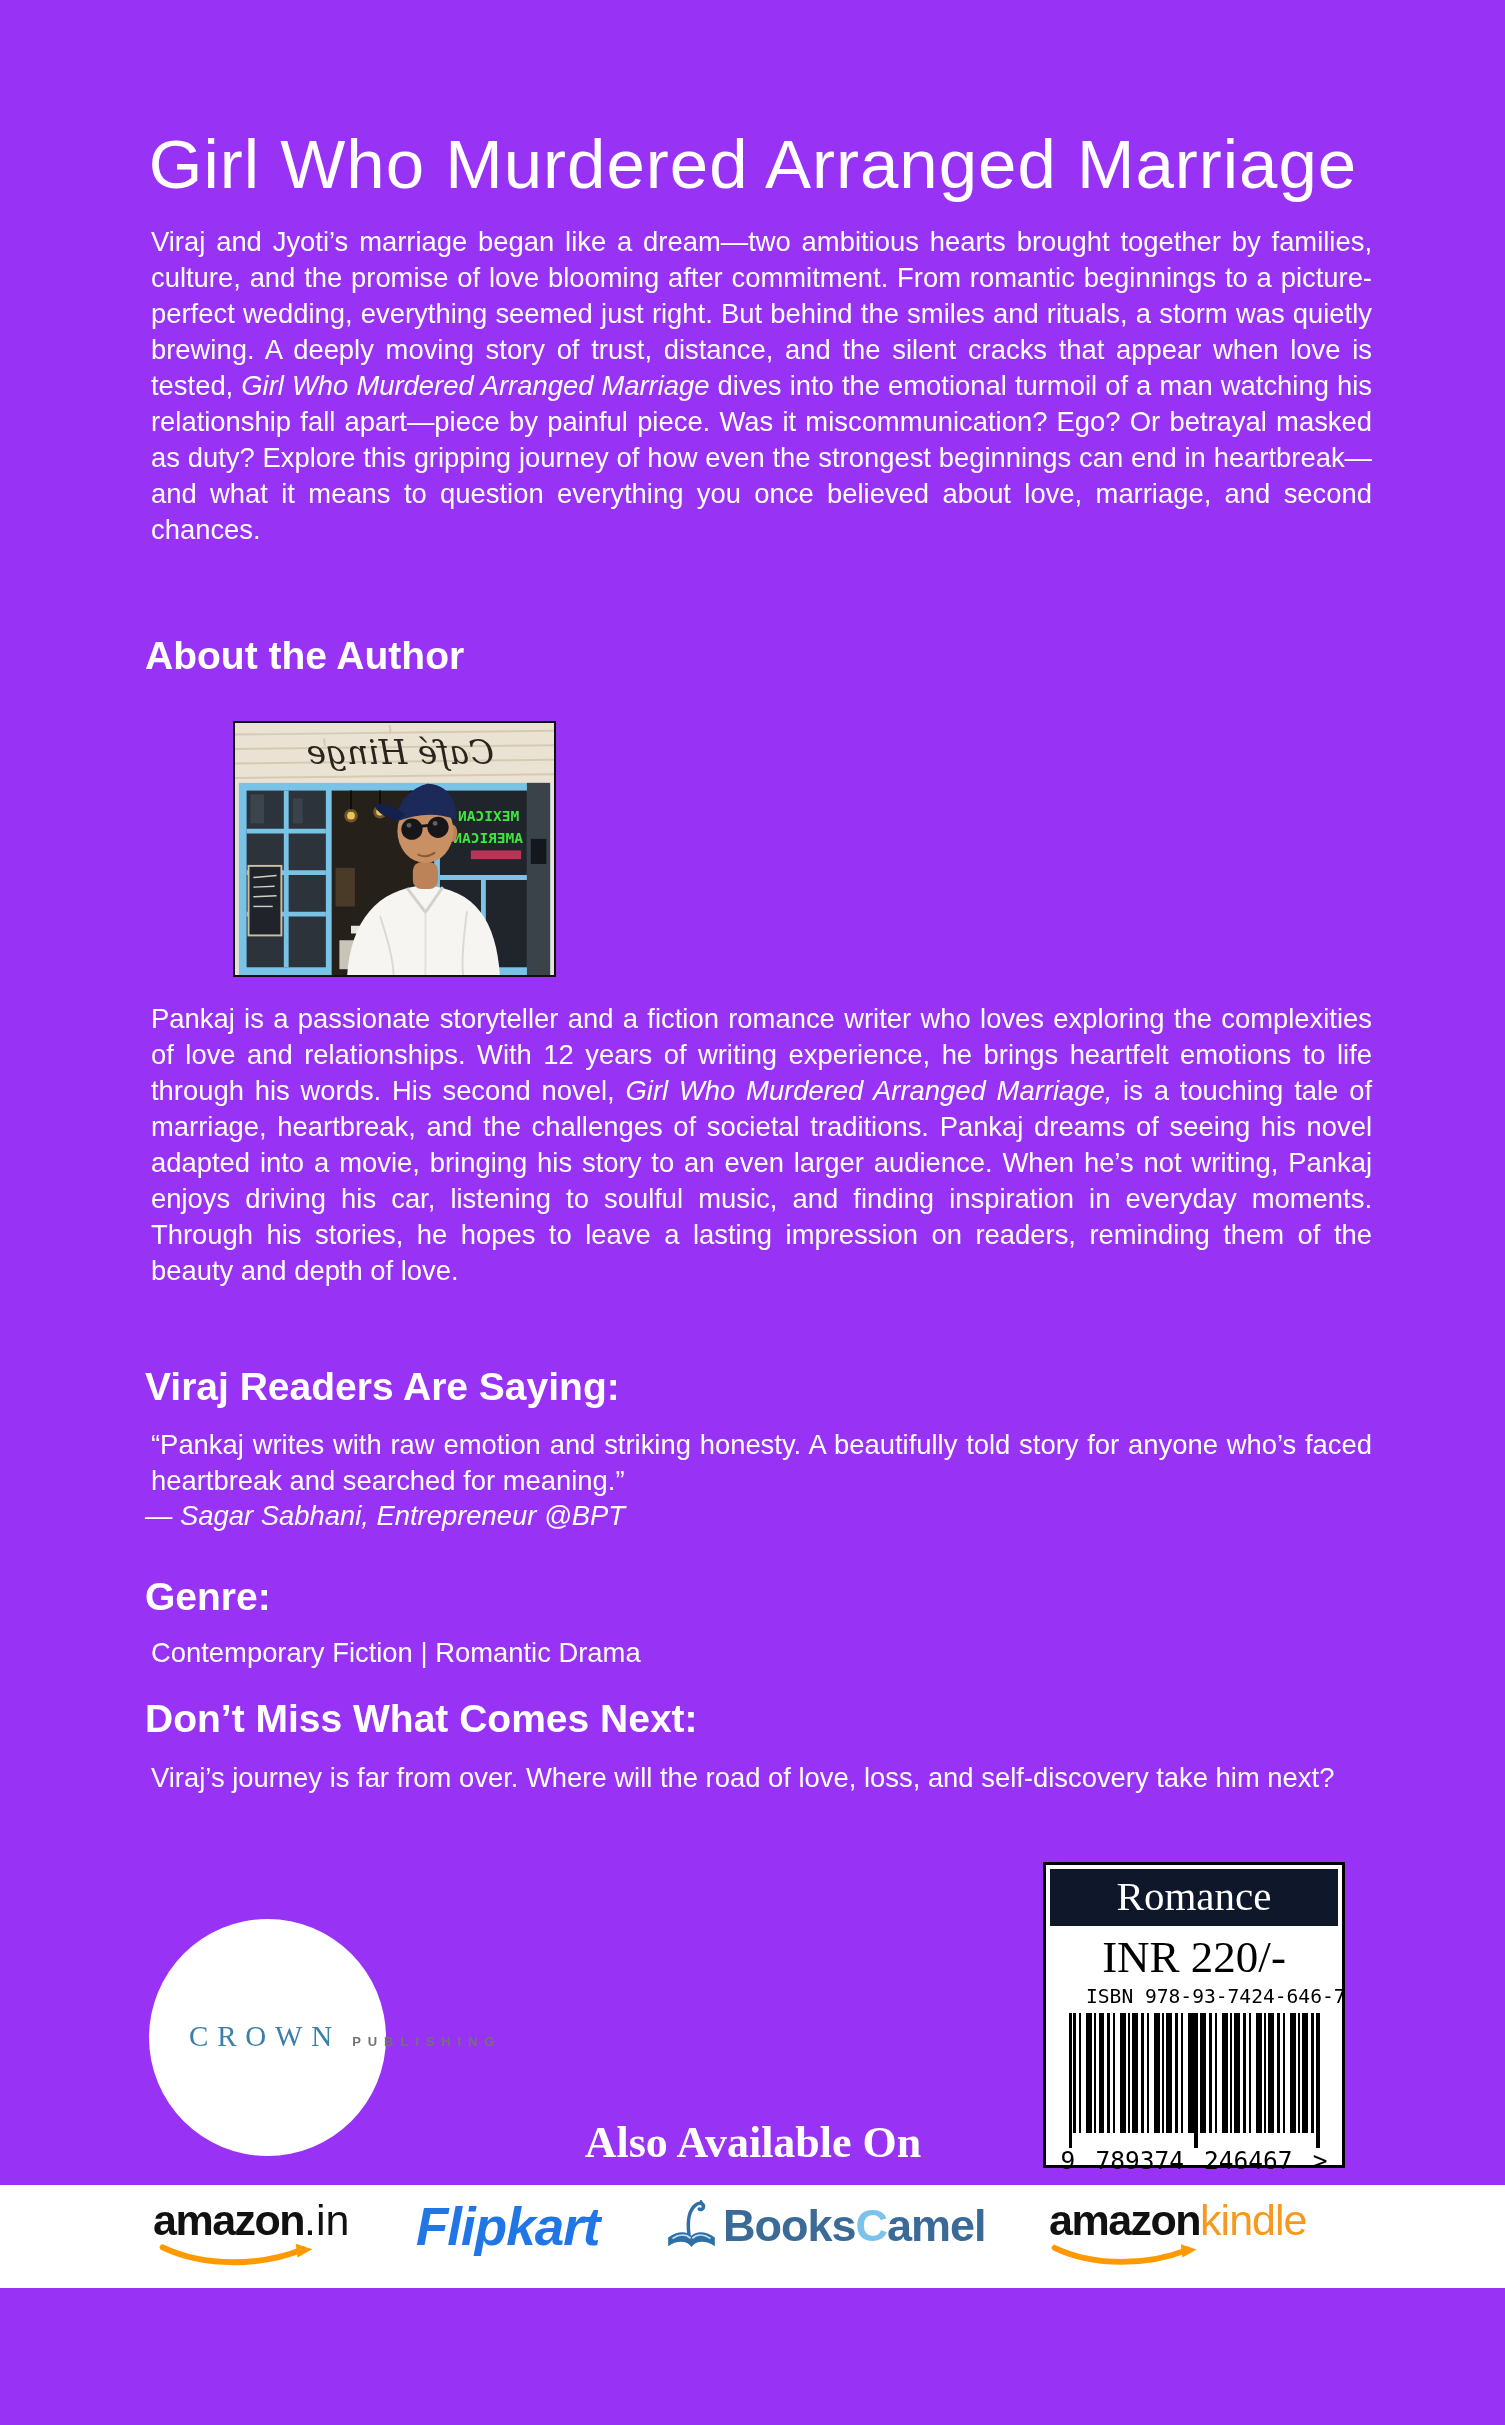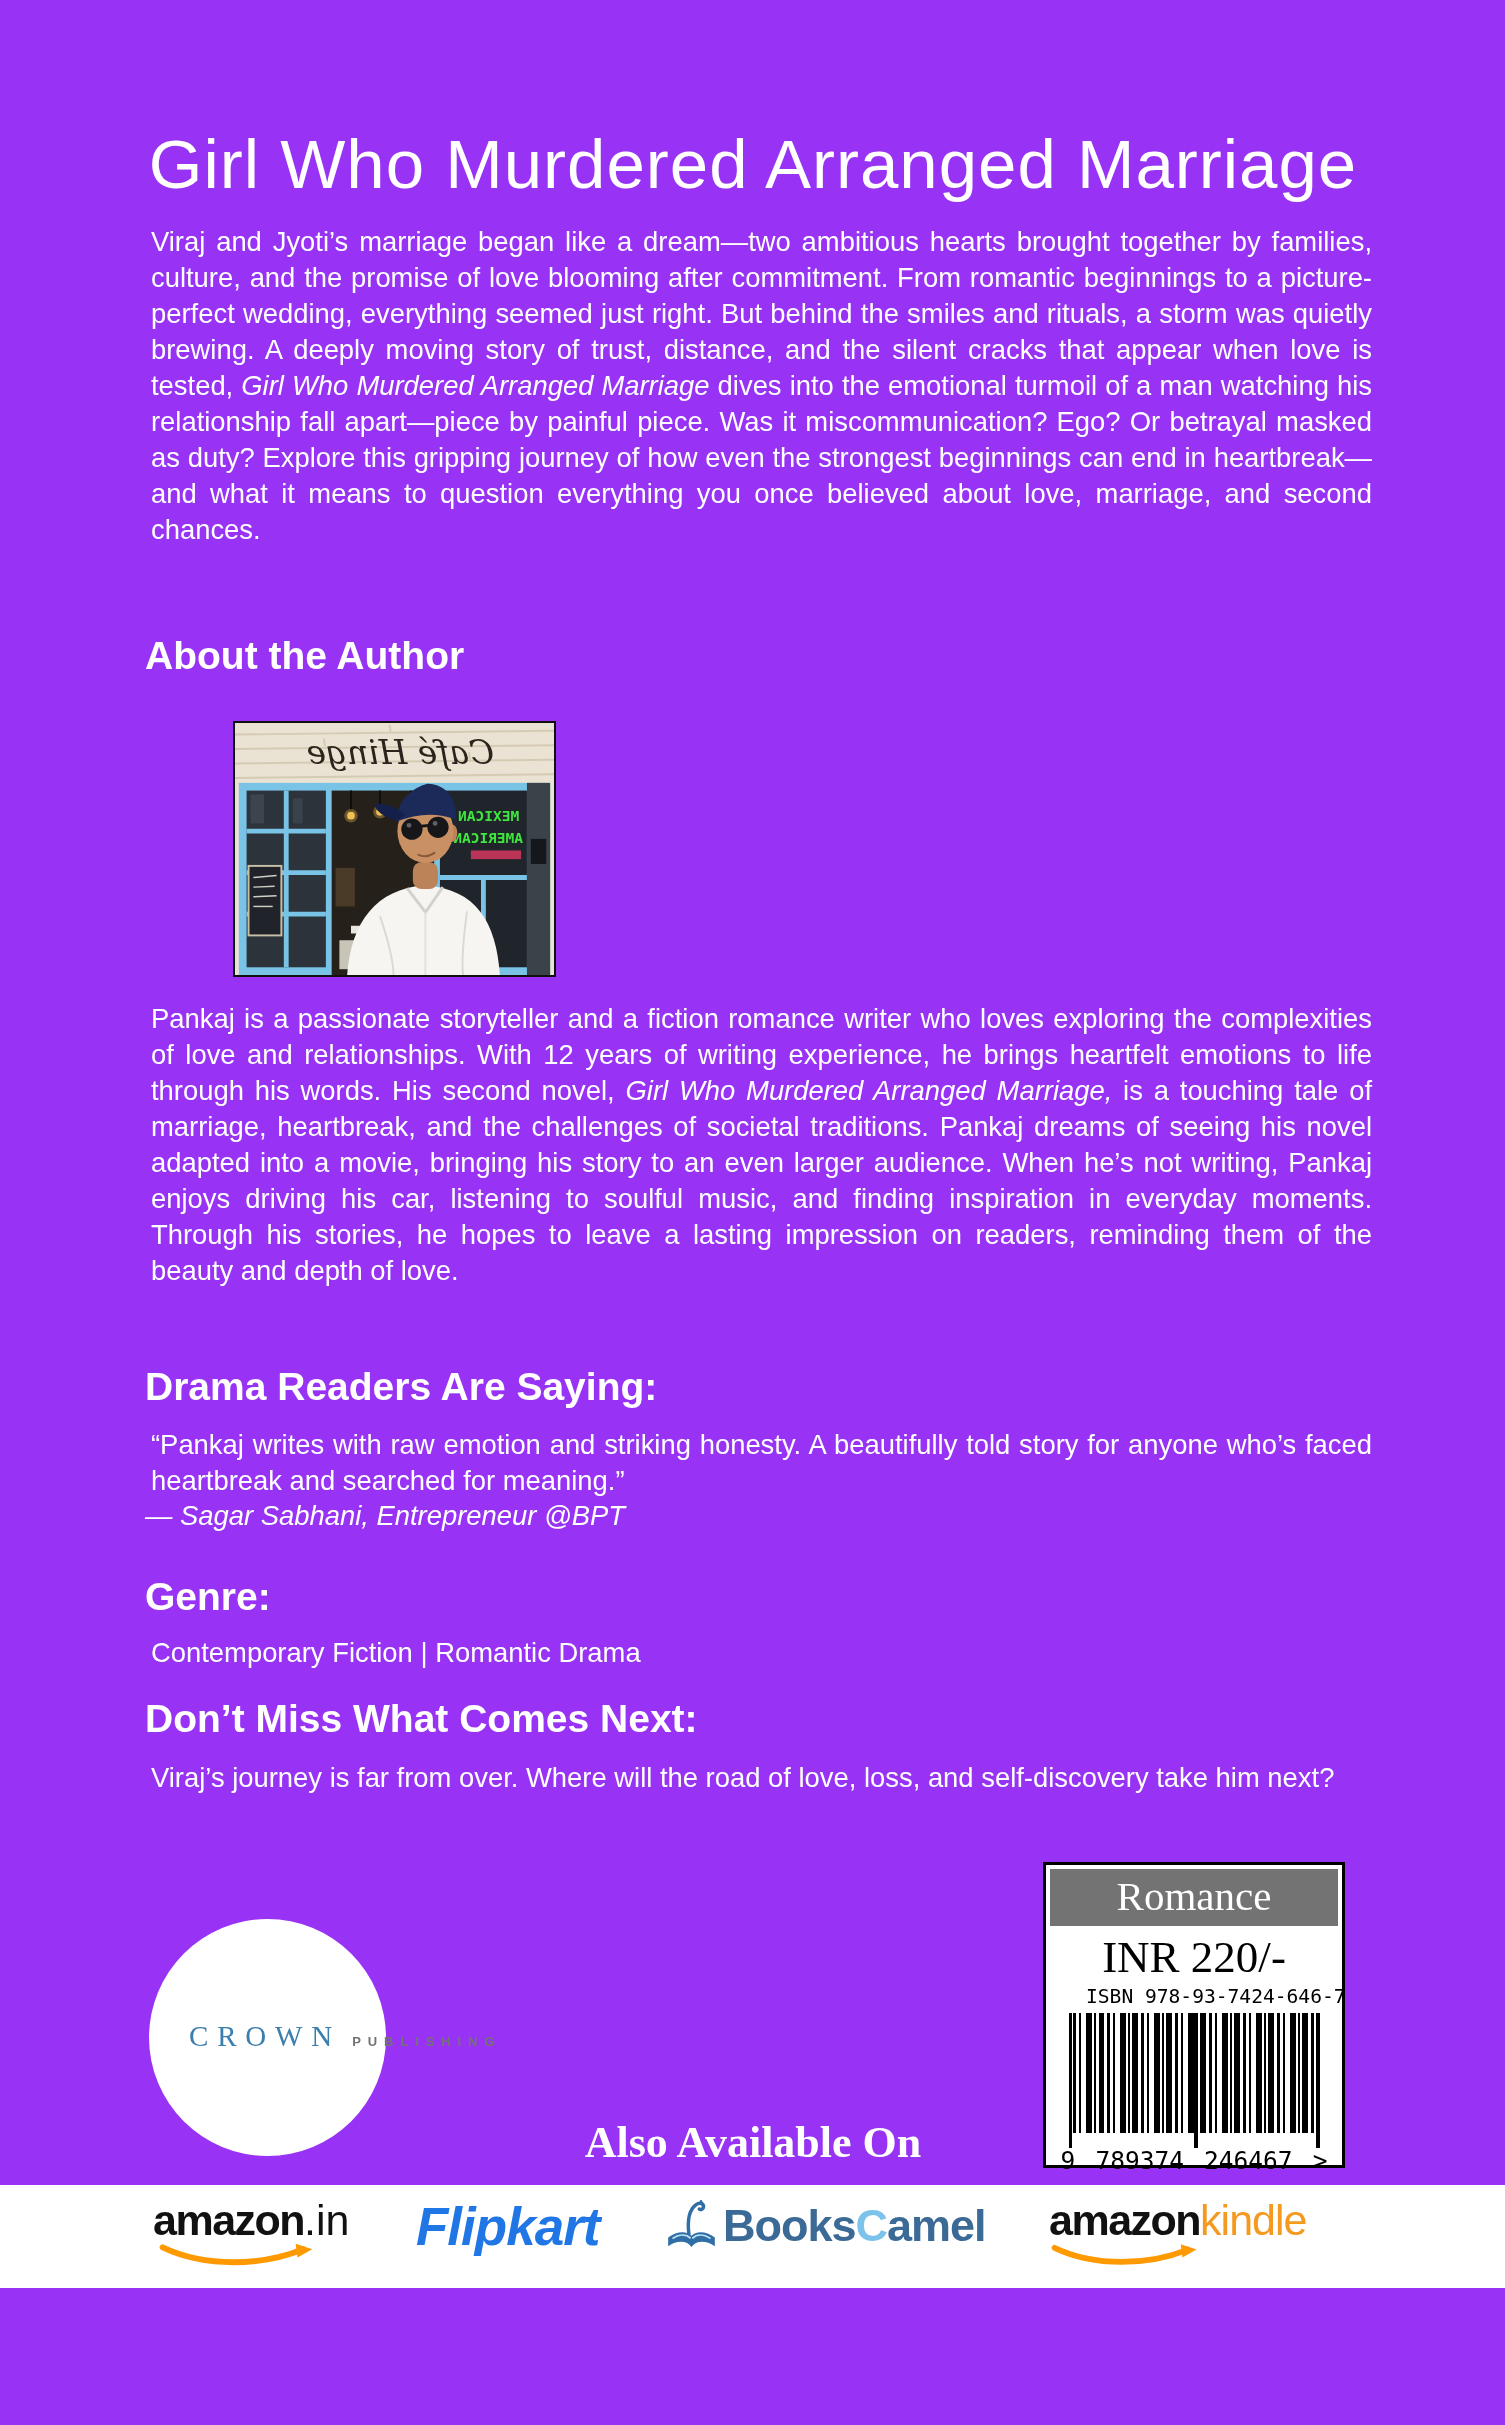--- a/index.html
+++ b/index.html
@@ -31,21 +31,21 @@
          justify-content:flex-start;padding-top:0;box-sizing:border-box;gap:20px;}
   .crown .globe{width:76px;height:76px;margin-top:29px;}
   .crown .wings{width:182px;height:51px;margin-top:-13.7px;}
   .crown-name{font-family:"Liberation Serif",serif;font-size:29px;letter-spacing:8.8px;
               margin-right:-8.8px;color:#3B7FAE;margin-top:-2px;}
   .crown-sub{font-family:Liberation Sans, sans-serif;font-size:13px;letter-spacing:6.9px;
              margin-right:-6.9px;color:#737373;margin-top:7.8px;font-weight:bold;}
   
   .barcode{position:absolute;left:1043px;top:1862px;width:302px;height:306px;background:#ffffff;
            border:3.9px solid #000;box-sizing:border-box;color:#000;}
-  .banner{margin:3.9px 3.9px 0 3.9px;height:57px;background:#737373;color:#fff;text-align:center;
+  .banner{margin:3.9px 3.9px 0 3.9px;height:57px;background:#0f172a;color:#fff;text-align:center;
           font-family:"Liberation Serif",serif;font-size:41px;line-height:55px;}
   .price{margin-top:7.8px;text-align:center;font-family:"Liberation Serif",serif;font-size:45px;line-height:47px;}
   .isbn{margin-top:3.9px;text-align:center;font-family:"DejaVu Sans Mono",monospace;
         font-size:19.6px;letter-spacing:0px;white-space:nowrap;padding-left:40px;}
   .bars-wrap{position:relative;margin:5.9px auto 0 auto;width:251px;height:120px;}
   .bars{position:absolute;left:4.9px;right:4.9px;top:0;height:120px;
         background:repeating-linear-gradient(90deg,#000 0 2.9px,#fff 2.9px 5.9px,#000 5.9px 7.8px,
         #fff 7.8px 12.7px,#000 12.7px 18.6px,#fff 18.6px 20.6px,#000 20.6px 22.5px,#fff 22.5px 25.5px,
         #000 25.5px 31px,#fff 31px 34px);}
   .bars-wrap i{position:absolute;top:0;width:3.9px;height:135px;background:#000;}
@@ -160,21 +160,21 @@
           <circle cx="180" cy="106" r="2.5" fill="#5E5E66"></circle>
             <circle cx="207" cy="104" r="2.5" fill="#5E5E66"></circle>
         </g>
         <path d="M189,136 Q198,141 207,134" stroke="#8A5A38" stroke-width="2" fill="none"></path>
       </g>
     </svg>
   </div>
 
   <p class="body-text bio"><span>Pankaj is a passionate storyteller and a fiction romance writer who loves exploring the complexities of love and relationships. With 12 years of writing experience, he brings heartfelt emotions to life through his words. His second novel, </span><em>Girl Who Murdered Arranged Marriage,</em><span> is a touching tale of marriage, heartbreak, and the challenges of societal traditions. Pankaj dreams of seeing his novel adapted into a movie, bringing his story to an even larger audience. When he’s not writing, Pankaj enjoys driving his car, listening to soulful music, and finding inspiration in everyday moments. Through his stories, he hopes to leave a lasting impression on readers, reminding them of the beauty and depth of love.</span></p>
 
-  <h2 class="heading h-readers">Drama Readers Are Saying:</h2>
+  <h2 class="heading h-readers">Viraj Readers Are Saying:</h2>
   <p class="body-text quote">“Pankaj writes with raw emotion and striking honesty. A beautifully told story for anyone who’s faced heartbreak and searched for meaning.”</p>
   <p class="attribution">— Sagar Sabhani, Entrepreneur @BPT</p>
 
   <h2 class="heading h-genre">Genre:</h2>
   <p class="body-text genre-value">Contemporary Fiction | Romantic Drama</p>
 
   <h2 class="heading h-next">Don’t Miss What Comes Next:</h2>
   <p class="body-text next-text">Viraj’s journey is far from over. Where will the road of love, loss, and self-discovery take him next?</p>
 
   <div class="crown">

